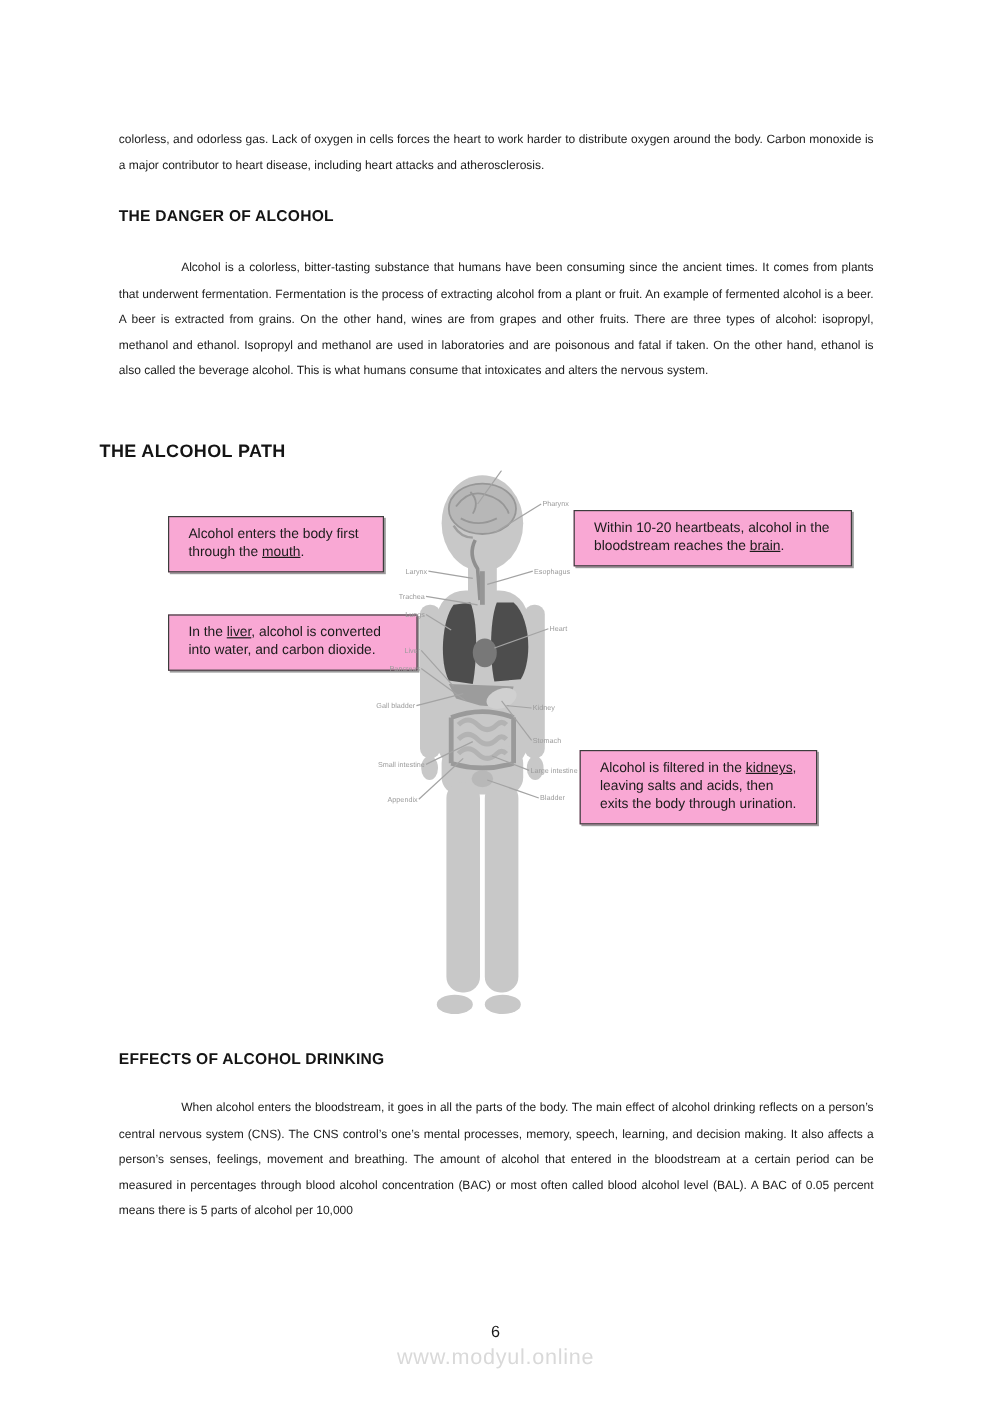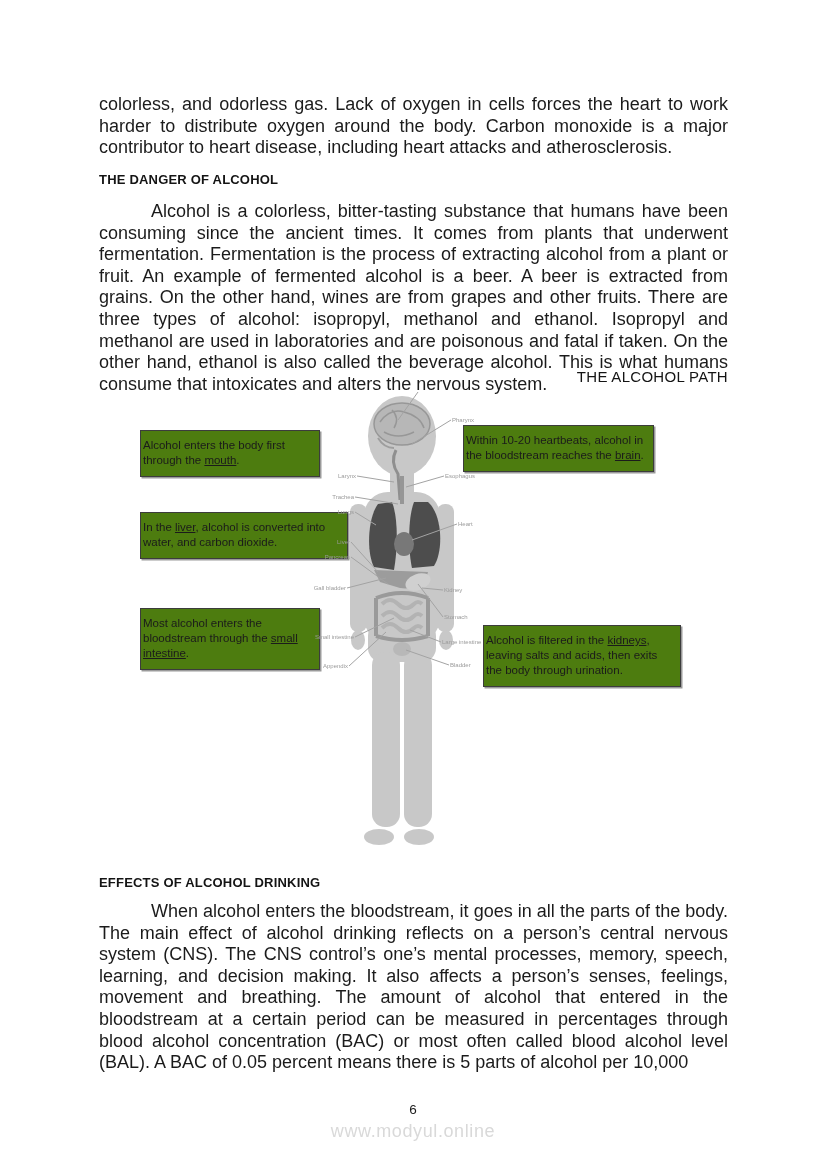--- a/index.html
+++ b/index.html
@@ -4,36 +4,36 @@
 <style>
   * { margin:0; padding:0; box-sizing:border-box; }
   html,body { background:#ffffff; }
   .page {
     position:relative; width:826px; height:1169px; background:#ffffff;
     font-family:"Liberation Sans", sans-serif; color:#1b1b1b; overflow:hidden;
   }
   .abs { position:absolute; }
   .body-text {
     position:absolute; left:99px; width:629px;
-    font-size:18px; line-height:21.6px; text-align:justify;
+    font-size:10px; line-height:21.6px; text-align:justify;margin-top:12px;
   }
   .indent { text-indent:52px; }
   .sect-heading {
     position:absolute; left:99px; font-size:13px; font-weight:bold; letter-spacing:0.2px;
     color:#141414;
   }
   .diagram-title {
-    position:absolute; left:99px; width:629px; text-align:right;
-    font-size:15px; font-weight:normal; color:#141414; letter-spacing:0.3px;
+    position:absolute; left:83px; width:629px; text-align:left;
+    font-size:15px; font-weight:bold; color:#141414; letter-spacing:0.3px;
   }
   .diagram-band { position:absolute; left:0; top:390px; width:826px; height:480px; }
   .callout {
-    position:absolute; background:#4d7c0f;
+    position:absolute; background:#f9a8d4;
     border:1px solid #3c3c3c; box-shadow:1.5px 1.5px 0 #9a9a9a;
-    padding:7px 9px 8px 2px; font-size:11.5px; line-height:15px; color:#1b1b1b;
+    padding:7px 9px 8px 16px; font-size:11.5px; line-height:15px; color:#1b1b1b;
     text-align:left;
   }
   .u { text-decoration:underline; }
   .organ-label { font-size:6px; fill:#9b9b9b; font-family:"Liberation Sans", sans-serif; }
   .leader { stroke:#a3a3a3; stroke-width:1; fill:none; }
   .footer-num {
     position:absolute; top:1102px; left:0; width:826px; text-align:center;
     font-size:13.5px; color:#1b1b1b;
   }
   .watermark {
@@ -52,23 +52,22 @@
   <p class="body-text indent" style="top:201px">Alcohol is a colorless, bitter-tasting substance that humans have been consuming since the ancient times. It comes from plants that underwent fermentation. Fermentation is the process of extracting alcohol from a plant or fruit. An example of fermented alcohol is a beer. A beer is extracted from grains. On the other hand, wines are from grapes and other fruits. There are three types of alcohol: isopropyl, methanol and ethanol. Isopropyl and methanol are used in laboratories and are poisonous and fatal if taken. On the other hand, ethanol is also called the beverage alcohol. This is what humans consume that intoxicates and alters the nervous system.</p>
 
   <div class="diagram-title" style="top:368px">THE ALCOHOL PATH</div>
 
   <div class="diagram-band">
 
     <div class="callout" style="left:140px;top:40px;width:180px"><span>Alcohol enters the body first through the </span><span class="u">mouth</span><span>.</span></div>
 
     <div class="callout" style="left:140px;top:122px;width:208px"><span>In the </span><span class="u">liver</span><span>, alcohol is converted into water, and carbon dioxide.</span></div>
 
-    <div class="callout" style="left:140px;top:218px;width:180px"><span>Most alcohol enters the bloodstream through the </span><span class="u">small intestine</span><span>.</span></div>
 
-    <div class="callout" style="left:463px;top:35px;width:191px"><span>Within 10-20 heartbeats, alcohol in the bloodstream reaches the </span><span class="u">brain</span><span>.</span></div>
+    <div class="callout" style="left:478px;top:35px;width:232px"><span>Within 10-20 heartbeats, alcohol in the bloodstream reaches the </span><span class="u">brain</span><span>.</span></div>
 
 
     <div class="callout" style="left:483px;top:235px;width:198px"><span>Alcohol is filtered in the </span><span class="u">kidneys</span><span>, leaving salts and acids, then exits the body through urination.</span></div>
 
     <svg class="abs" style="left:300px;top:2px" width="220" height="460" viewBox="0 0 220 460">
 
       <g fill="#c8c8c8">
         <ellipse cx="102" cy="44" rx="34" ry="40"></ellipse>
         <rect x="90" y="78" width="24" height="28"></rect>
         <rect x="64" y="100" width="76" height="150" rx="24"></rect>

